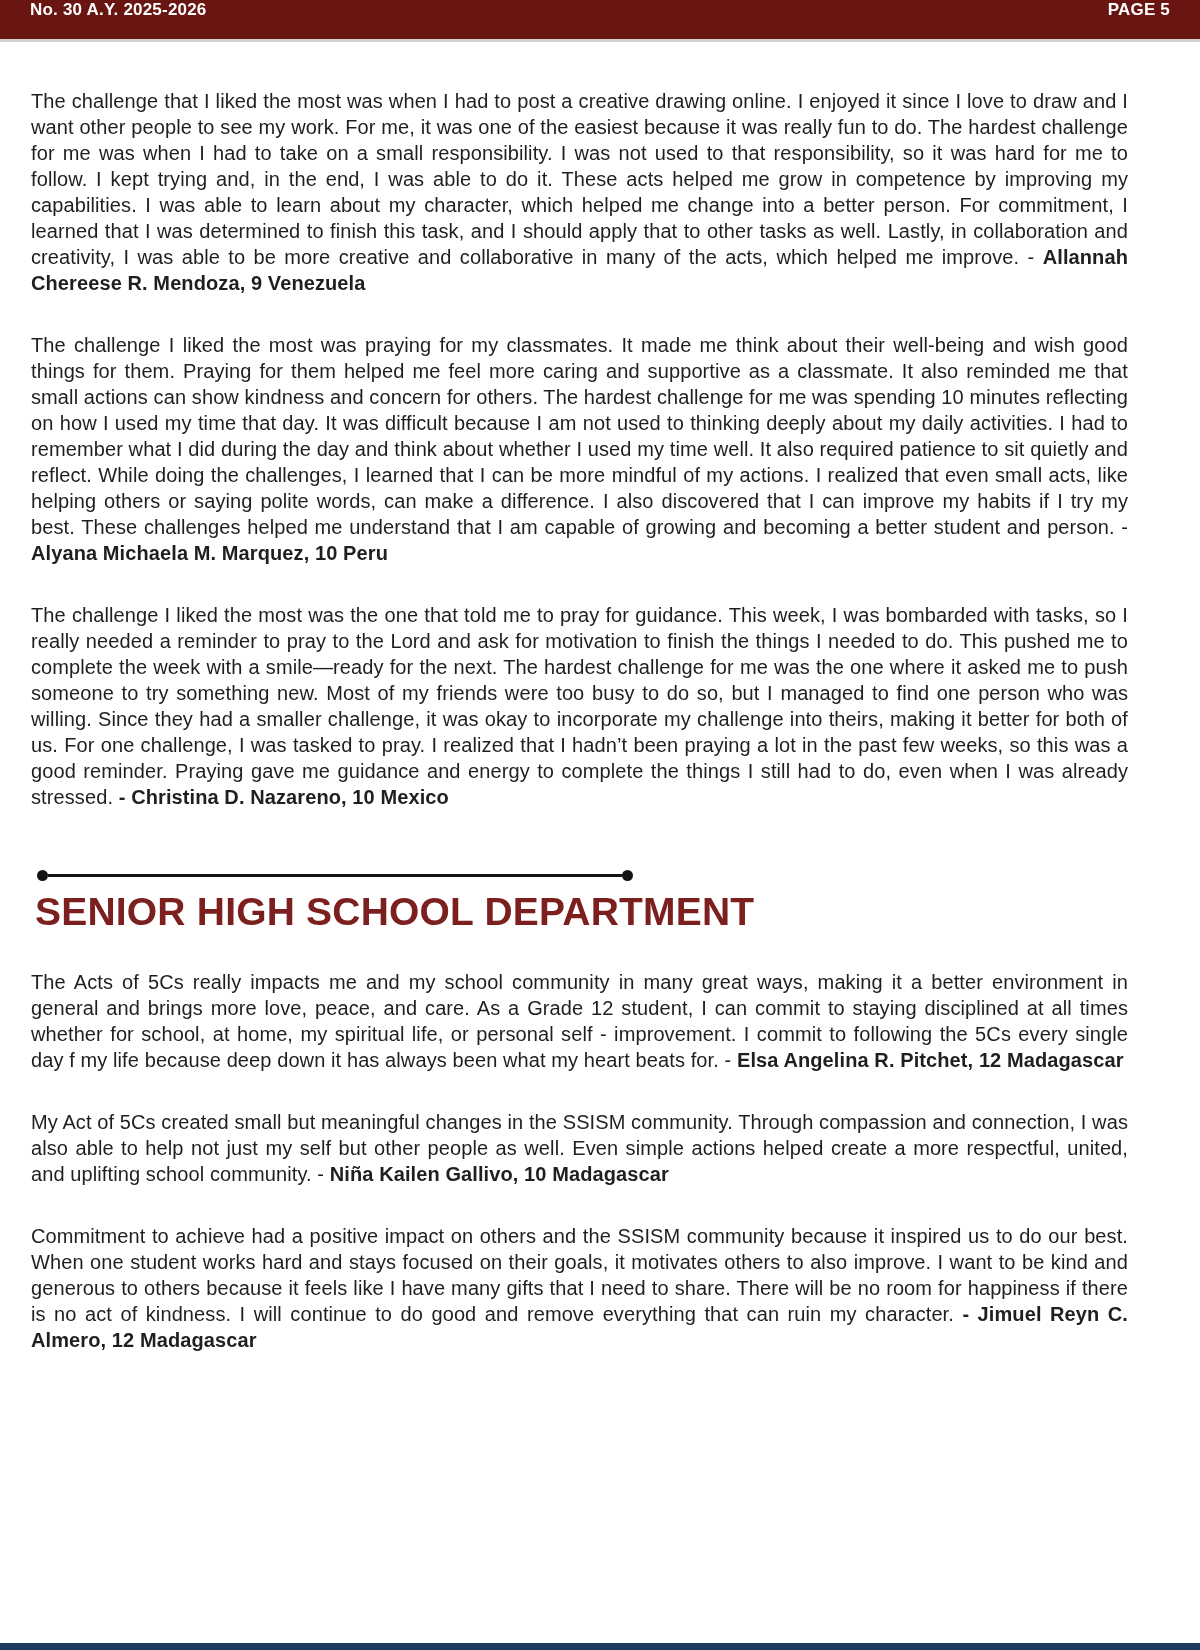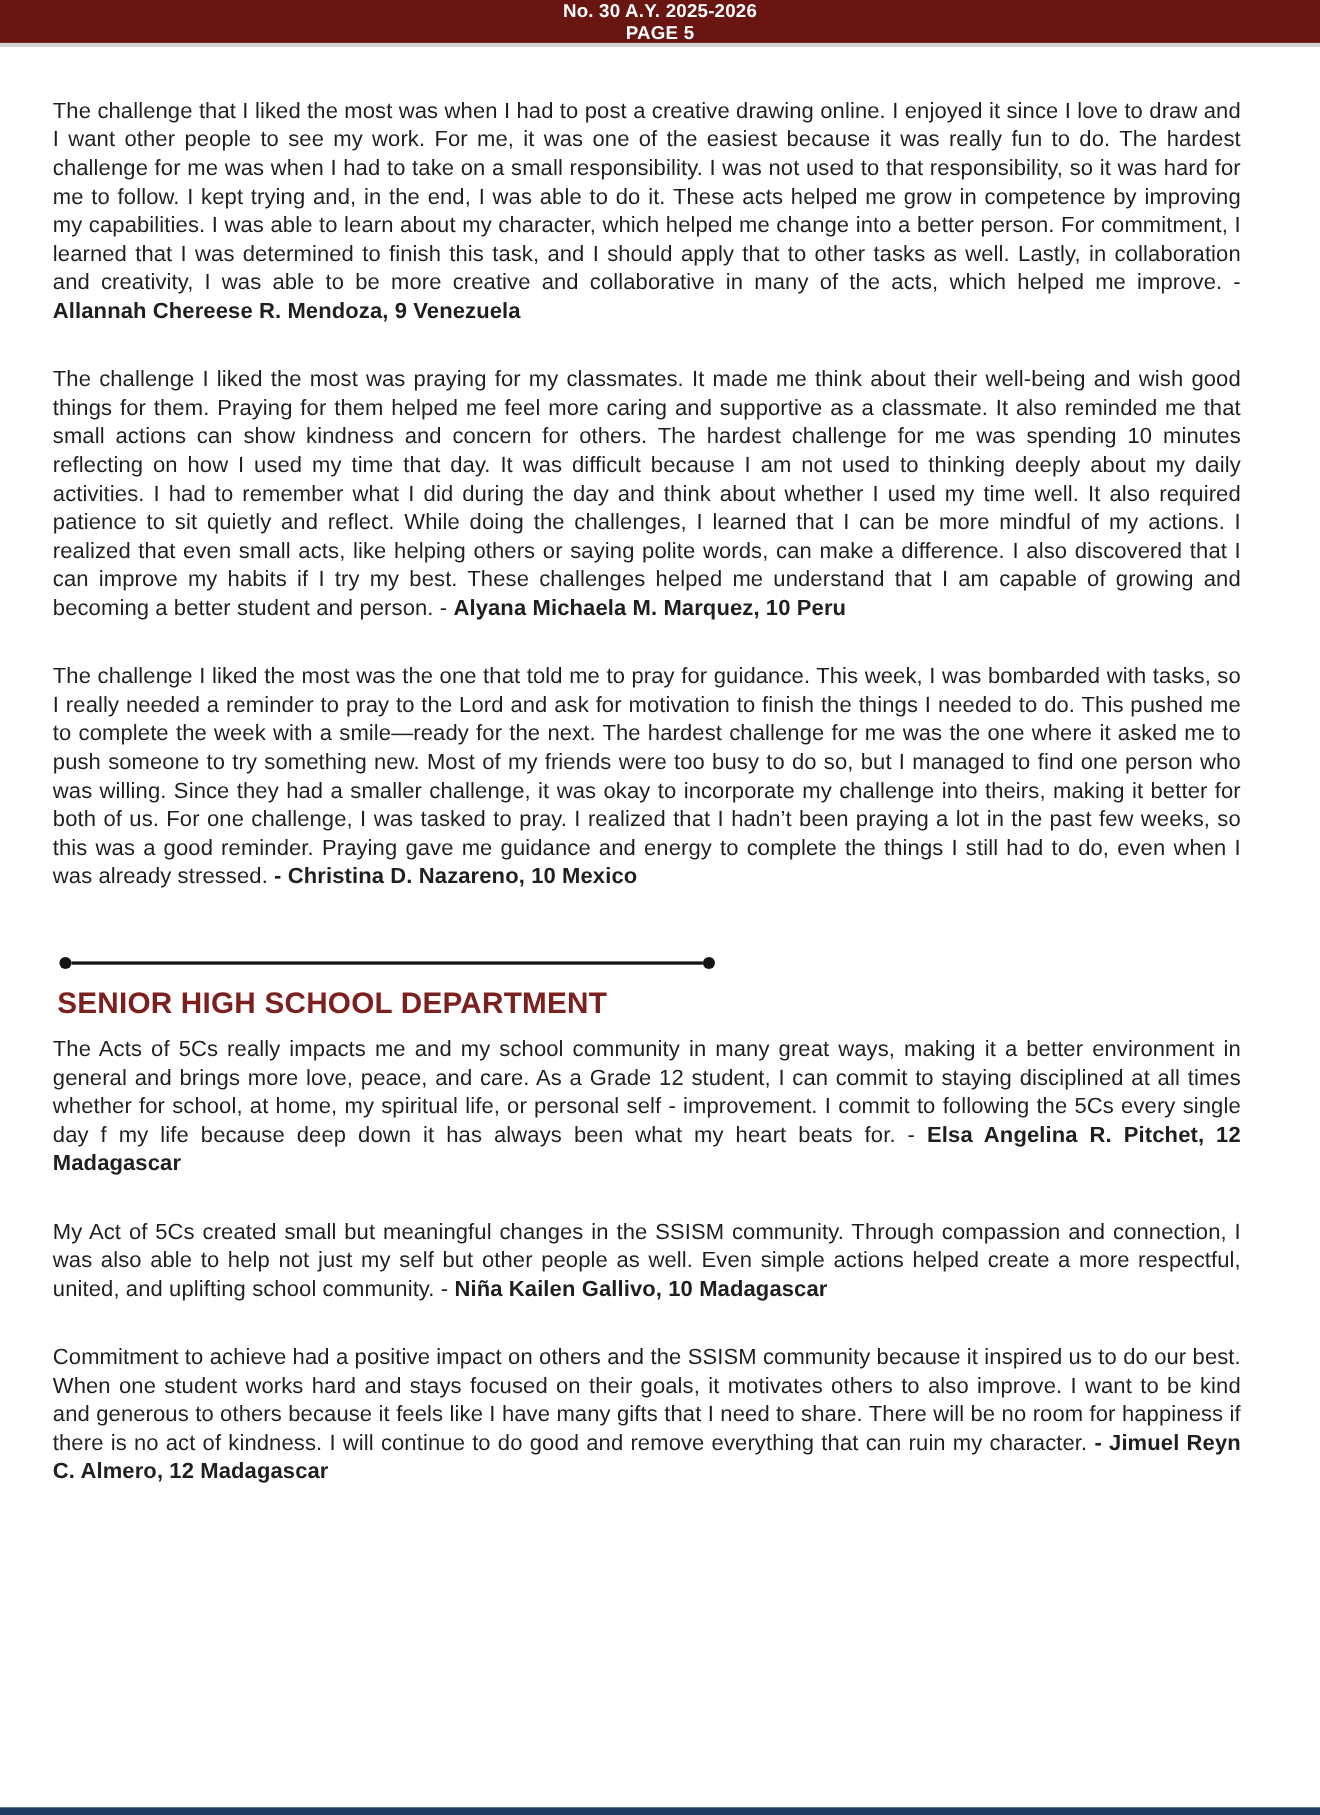--- a/index.html
+++ b/index.html
@@ -15,31 +15,29 @@
     position: relative;
     background: #ffffff;
     font-family: "Liberation Sans", "DejaVu Sans", sans-serif;
     color: #1f1f1f;
   }
   .page-header {
     height: 42px;
     background: var(--header-bg, #691612);
     border-bottom: 3px solid #d2d2d2;
     display: flex;
-    align-items: center;
     justify-content: space-between;
     padding: 0 30px;
     color: #ffffff;
     font-weight: 700;
     font-size: 17px;
     letter-spacing: 0.2px;
-    flex-direction: column;
   }
   .content {
-    padding: 46px 72px 0 48px;
+    padding: 46px 72px 0 31px;
   }
   p.para {
     margin: 0 0 36px 0;
     font-size: 20px;
     line-height: 26px;
     letter-spacing: 0.1px;
     text-align: justify;
     text-justify: inter-word;
   }
   p.para strong { font-weight: 700; }
@@ -55,22 +53,22 @@
     border-radius: 50%;
     background: #141414;
     flex: 0 0 auto;
   }
   .section-divider .line {
     flex: 1 1 auto;
     height: 3px;
     background: #141414;
   }
   h2.section-title {
-    margin: 10px 0 10px 4px;
-    font-size: 27px;
+    margin: 10px 0 38px 4px;
+    font-size: 39px;
     line-height: 38px;
     font-weight: 700;
     letter-spacing: 0.2px;
     color: var(--heading, #7c1f1f);
   }
   .footer-bar {
     position: absolute;
     left: 0;
     right: 0;
     bottom: 0;

